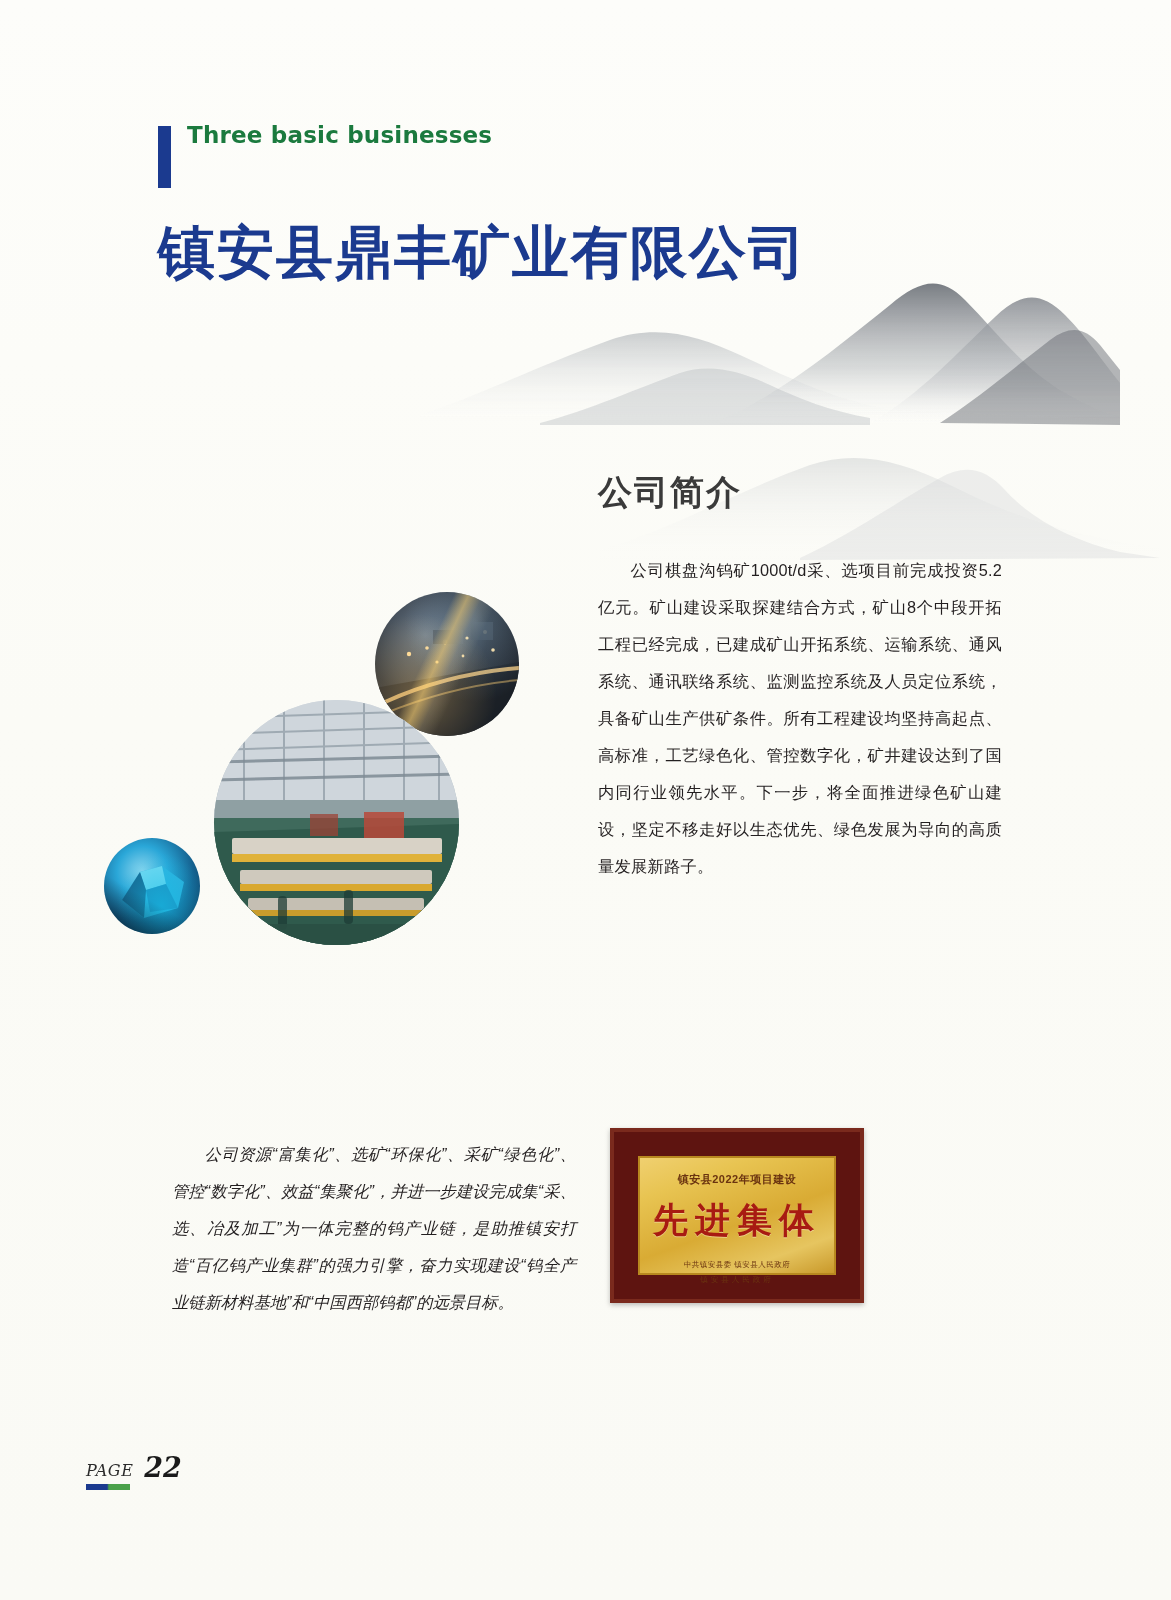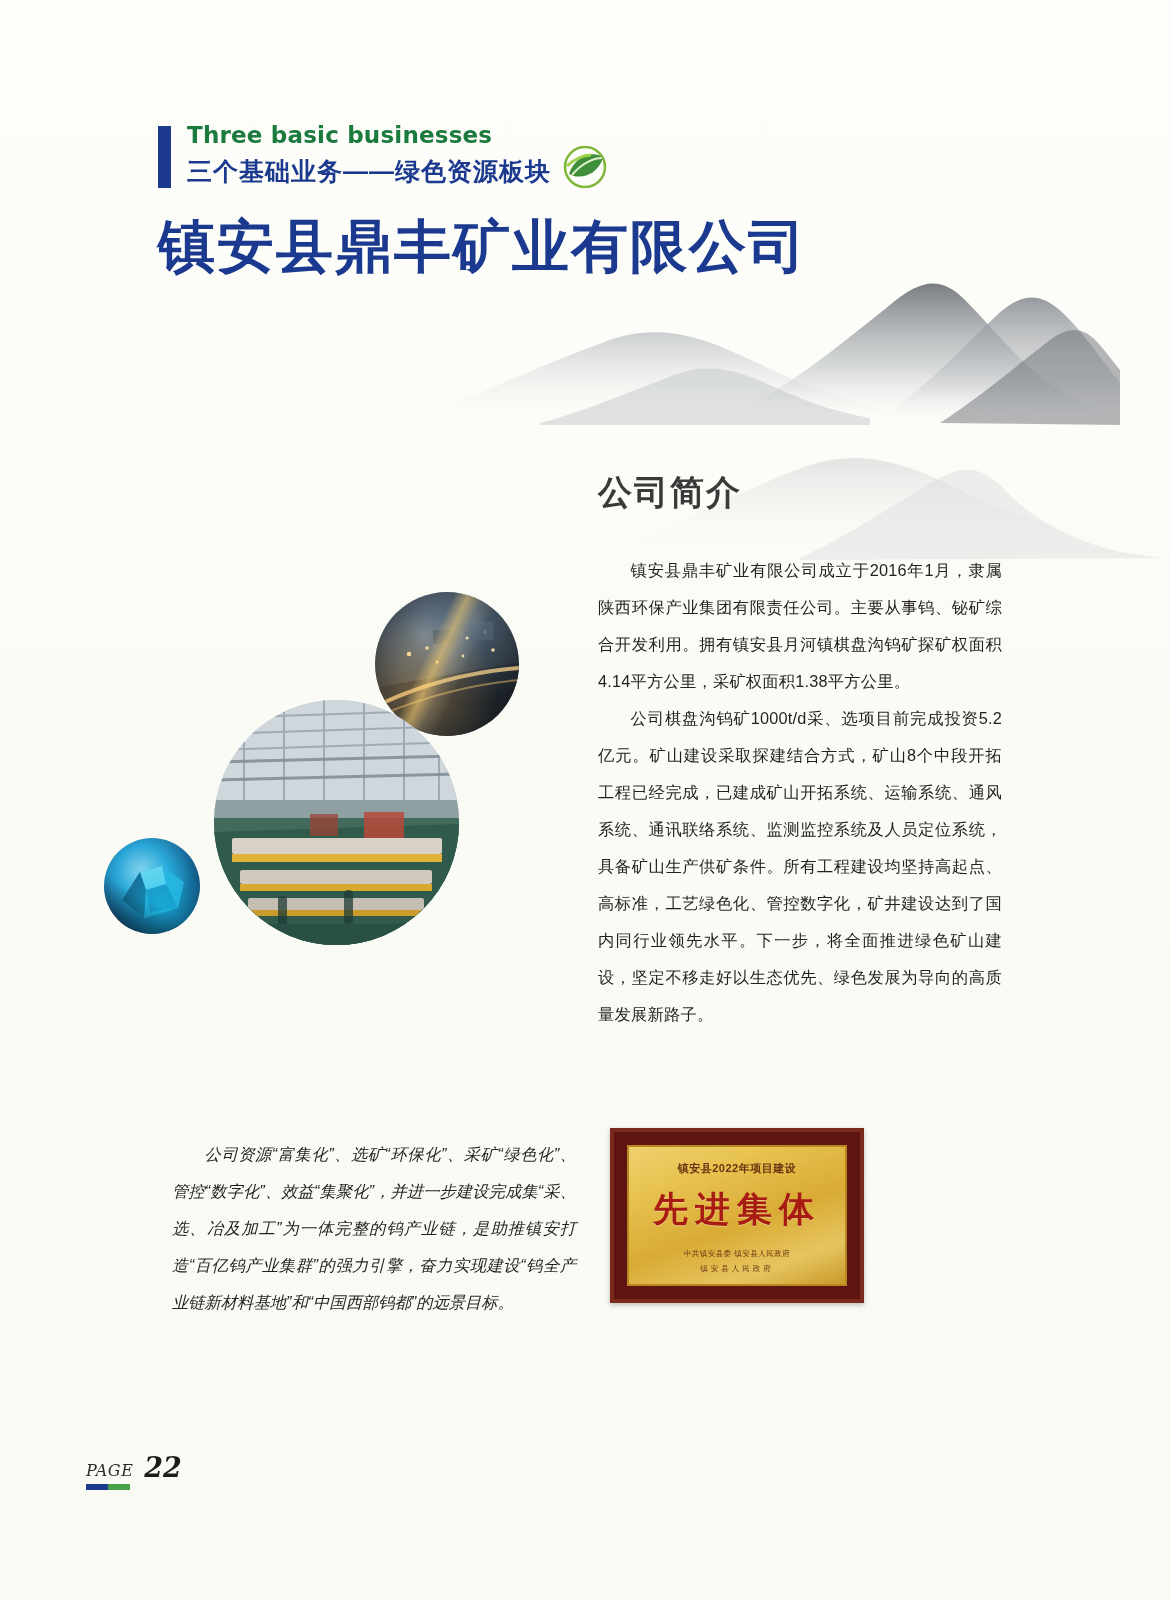--- a/index.html
+++ b/index.html
@@ -64,21 +64,21 @@
     margin-left: 12px;
     position: relative;
     top: -4px;
   }
   .main-title {
     font-size: 57px;
     font-weight: bold;
     color: #1b3a8f;
     letter-spacing: 2px;
     line-height: 70px;
-    margin-top: 19px;
+    margin-top: 29px;
     margin-left: 0px;
   }
 
   
   .ink-mountains {
     position: absolute;
     left: 420px;
     top: 245px;
     width: 700px;
     height: 180px;
@@ -188,21 +188,21 @@
   .plaque {
     position: absolute;
     left: 610px;
     top: 1128px;
     width: 254px;
     height: 175px;
     background: #5e1410;
     border: 4px solid #7a2a1d;
     box-shadow: 0 2px 5px rgba(0,0,0,.25);
     box-sizing: border-box;
-    padding: 13px;
+    padding: 24px;
   }
   .plaque-inner {
     width: 100%;
     height: 100%;
     box-sizing: border-box;
     background: linear-gradient(160deg,#f0d070 0%, #e8c452 22%, #d9ab34 55%, #e6c560 80%, #c9992a 100%);
     border: 2px solid #b8881f;
     position: relative;
     display: flex;
     flex-direction: column;
@@ -274,31 +274,20 @@
 </head>
 <body>
 
 <div class="page">
 
   <div class="header">
     <div class="kicker-row">
       <div class="kicker-bar"></div>
       <div>
         <div class="kicker-text-en">Three basic businesses</div>
-        <div class="kicker-text-cn">
-          <span>三个基础业务——绿色资源板块</span>
-          <span class="leaf-badge">
-            <svg width="44" height="42" viewBox="0 0 44 42" xmlns="http://www.w3.org/2000/svg">
-              <circle cx="22" cy="21" r="20" fill="none" stroke="#7fb539" stroke-width="2.5"></circle>
-              <path d="M6 28 C12 8, 34 4, 40 12 C34 30, 16 34, 6 28 Z" fill="#3f8f3a"></path>
-              <path d="M9 29 C18 18, 30 12, 39 12" fill="none" stroke="#dff0c8" stroke-width="2"></path>
-              <path d="M4 20 C10 14, 20 9, 28 9" fill="none" stroke="#9fd04a" stroke-width="3"></path>
-            </svg>
-          </span>
-        </div>
       </div>
     </div>
     <div class="main-title">镇安县鼎丰矿业有限公司</div>
   </div>
 
   <div class="ink-mountains">
     <svg width="700" height="180" viewBox="0 0 700 180" xmlns="http://www.w3.org/2000/svg">
       <defs>
         <linearGradient id="inkA" x1="0" y1="0" x2="0" y2="1">
           <stop offset="0%" stop-color="#7b7f86" stop-opacity="0.85"></stop>
@@ -332,21 +321,20 @@
         </linearGradient>
       </defs>
       <path d="M0 120 C 70 100, 140 60, 210 35 C 255 20, 300 30, 350 55 C 400 80, 460 105, 560 118 L560 130 L0 130 Z" fill="url(#inkD)"></path>
       <path d="M200 128 C 250 105, 300 70, 340 48 C 365 34, 385 38, 405 60 C 430 88, 470 110, 520 122 L560 128 L200 130 Z" fill="#aeb3b9" opacity="0.35"></path>
     </svg>
   </div>
 
   <div class="section-title">公司简介</div>
 
   <div class="body-col">
-    <p>镇安县鼎丰矿业有限公司成立于2016年1月，隶属陕西环保产业集团有限责任公司。主要从事钨、铋矿综合开发利用。拥有镇安县月河镇棋盘沟钨矿探矿权面积4.14平方公里，采矿权面积1.38平方公里。</p>
     <p>公司棋盘沟钨矿1000t/d采、选项目前完成投资5.2亿元。矿山建设采取探建结合方式，矿山8个中段开拓工程已经完成，已建成矿山开拓系统、运输系统、通风系统、通讯联络系统、监测监控系统及人员定位系统，具备矿山生产供矿条件。所有工程建设均坚持高起点、高标准，工艺绿色化、管控数字化，矿井建设达到了国内同行业领先水平。下一步，将全面推进绿色矿山建设，坚定不移走好以生态优先、绿色发展为导向的高质量发展新路子。</p>
   </div>
 
   <div class="photo photo-top">
     <svg width="144" height="144" viewBox="0 0 144 144" xmlns="http://www.w3.org/2000/svg" style="position:absolute;inset:0;">
       <path d="M0 96 L144 70 L144 144 L0 144 Z" fill="#1a1f26" opacity="0.8"></path>
       <path d="M10 110 C 50 92, 95 80, 144 76" stroke="#e8c07a" stroke-width="4" fill="none" opacity="0.85"></path>
       <path d="M8 122 C 52 104, 98 92, 144 88" stroke="#c8a45e" stroke-width="2" fill="none" opacity="0.6"></path>
       <g fill="#ffdfa0">
         <circle cx="34" cy="62" r="2.2"></circle>

